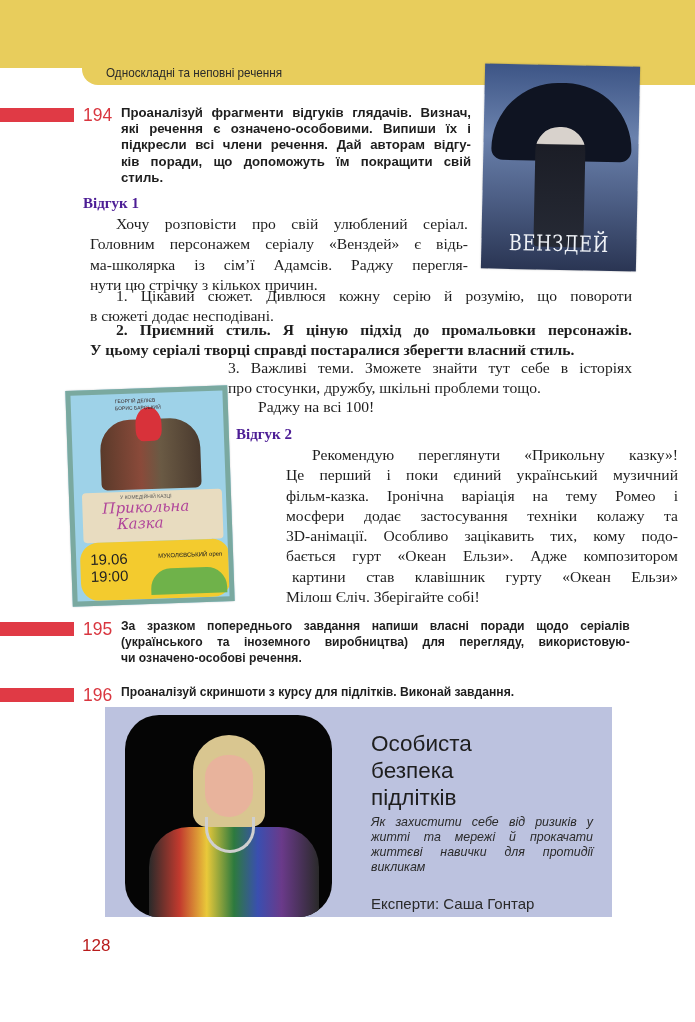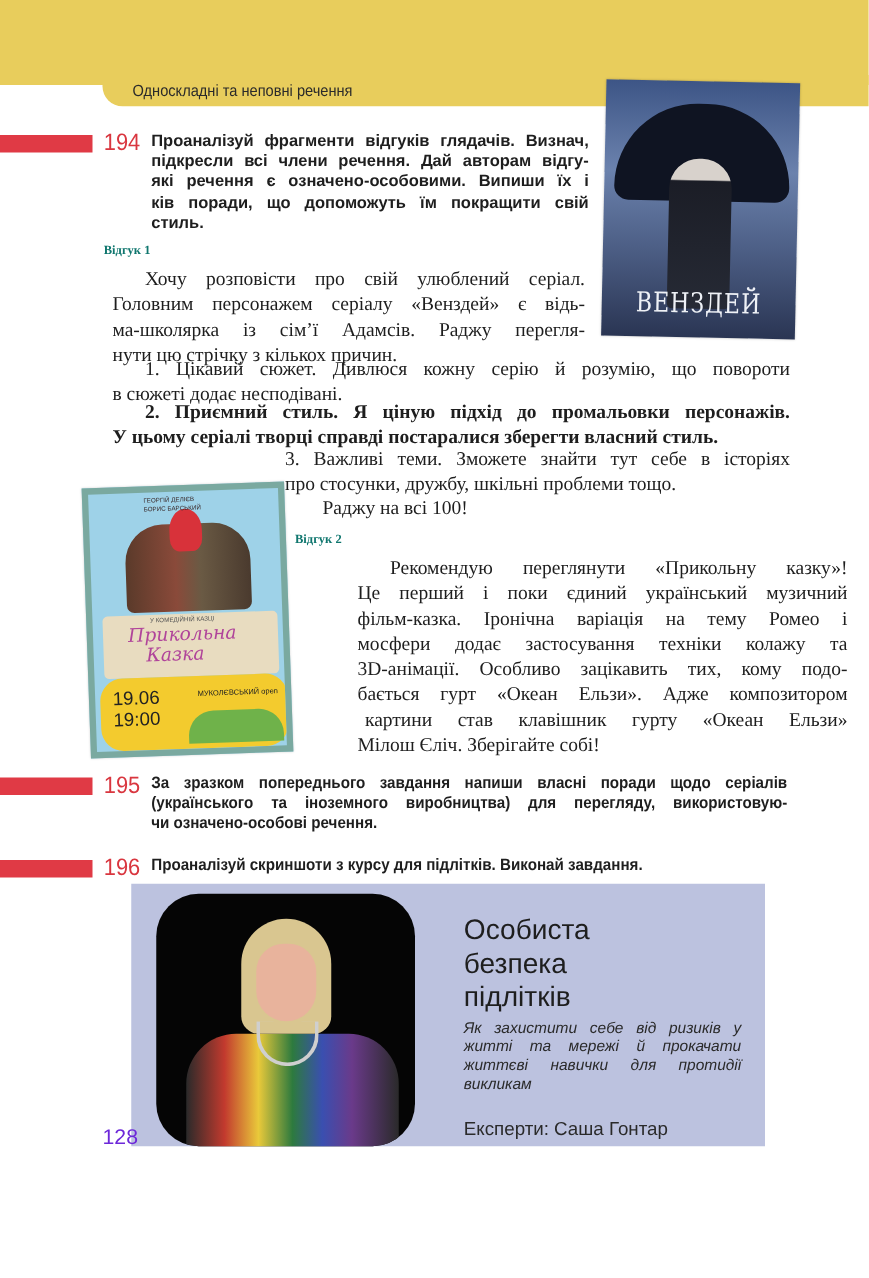--- a/index.html
+++ b/index.html
@@ -23,21 +23,21 @@
       color: #d9363f; line-height: 20px; transform: scaleX(0.92); transform-origin: left;
     }
     .task-text {
       position: absolute; font-family: "Liberation Sans", sans-serif; font-weight: bold;
       font-size: 13.2px; line-height: 16.2px; color: #1e1e1e; text-align: justify;
     }
     .task-text.narrow { transform: scaleX(0.92); transform-origin: left top; }
 
     .review-title {
       position: absolute; font-family: "Liberation Serif", serif; font-weight: bold;
-      font-size: 10px; color: #0f766e; text-align: right;
+      font-size: 15px; color: #4c1d95; text-align: right;
     }
     .para {
       position: absolute; font-family: "Liberation Serif", serif; font-size: 15.6px;
       line-height: 20.3px; color: #1e1e1e; text-align: justify; text-indent: 26px;
     }
     .para.noindent { text-indent: 0; }
     .line { display: block; text-align: justify; text-align-last: justify; white-space: nowrap; }
     .line.last { text-align-last: left; }
 
     .poster-wednesday {
@@ -83,41 +83,41 @@
     }
     .course-photo .hair { position: absolute; left: 68px; top: 20px; width: 72px; height: 92px; background: #d9c690; border-radius: 36px 36px 14px 14px; }
     .course-photo .face { position: absolute; left: 80px; top: 40px; width: 48px; height: 62px; background: #e8b39c; border-radius: 24px 24px 26px 26px; }
     .course-photo .body { position: absolute; left: 24px; top: 112px; width: 170px; height: 100px; border-radius: 40px 40px 0 0;
       background: linear-gradient(90deg, #2a2a2a 0%, #c23a2e 18%, #e9c93a 34%, #2d7a3e 50%, #3a4fb0 64%, #6a3a8a 78%, #2a2a2a 100%); }
     .course-photo .necklace { position: absolute; left: 80px; top: 102px; width: 50px; height: 36px; border: 3px solid #cfcfcf; border-top: none; border-radius: 0 0 25px 25px; }
     .course-title { position: absolute; left: 266px; top: 23px; font-family: "Liberation Sans", sans-serif; font-size: 22.5px; line-height: 27px; color: #1e1e1e; }
     .course-desc { position: absolute; left: 266px; top: 108px; width: 222px; font-family: "Liberation Sans", sans-serif; font-size: 12.4px; line-height: 15px; color: #2a2a2a; text-align: justify; font-style: italic; }
     .course-experts { position: absolute; left: 266px; top: 188px; font-family: Liberation Sans, sans-serif; font-size: 15px; color: #2a2a2a; }
 
-    .page-number { position: absolute; left: 82px; top: 900px; font-family: "Liberation Sans", sans-serif; font-size: 17px; color: #6d28d9; }
+    .page-number { position: absolute; left: 82px; top: 936px; font-family: "Liberation Sans", sans-serif; font-size: 17px; color: #b91c1c; }
   </style>
 </head>
 <body>
 
 <div class="header-band"></div>
 <div class="header-tab"></div>
 <div class="header-title">Односкладні та неповні речення</div>
 
 <div class="poster-wednesday">
   <div class="umbrella"></div>
   <div class="girl"></div>
   <div class="title">ВЕНЗДЕЙ</div>
 </div>
 
 <div class="task-bar" style="top:108px;"></div>
 <div class="task-num" style="left:83px; top:105px;">194</div>
 <div class="task-text" style="left:121px; top:105px; width:350px;">
   <span class="line">Проаналізуй фрагменти відгуків глядачів. Визнач,</span>
+  <span class="line">які речення є означено-особовими. Випиши їх і</span>
   <span class="line">підкресли всі члени речення. Дай авторам відгу-</span>
-  <span class="line">які речення є означено-особовими. Випиши їх і</span>
   <span class="line">ків поради, що допоможуть їм покращити свій</span>
   <span class="line last">стиль.</span>
 </div>
 
 <div class="review-title" style="left:83px; top:195px;">Відгук 1</div>
 <div class="para" style="left:90px; top:214px; width:378px; text-indent:0;">
   <span class="line" style="padding-left:26px;">Хочу розповісти про свій улюблений серіал.</span>
   <span class="line">Головним персонажем серіалу «Венздей» є відь-</span>
   <span class="line">ма-школярка із сім’ї Адамсів. Раджу перегля-</span>
   <span class="line last">нути цю стрічку з кількох причин.</span>

